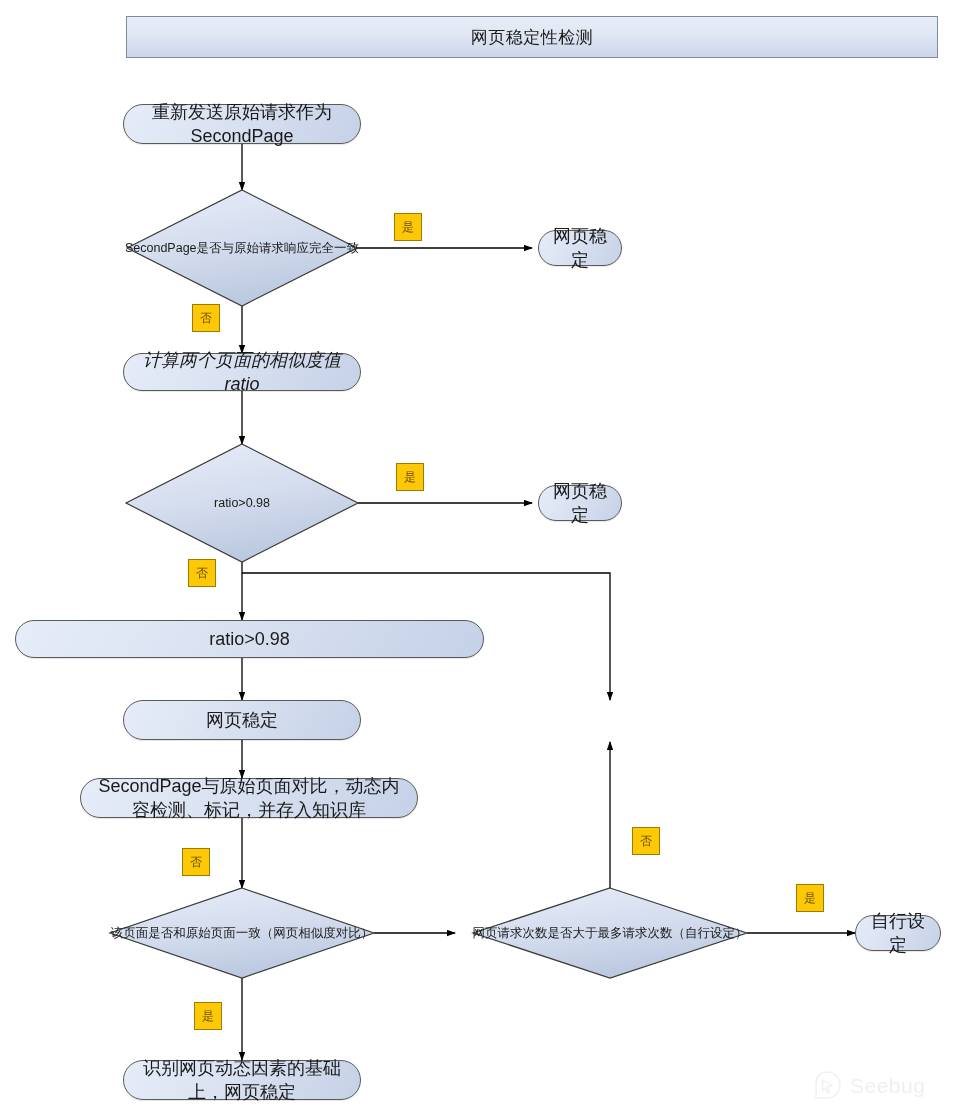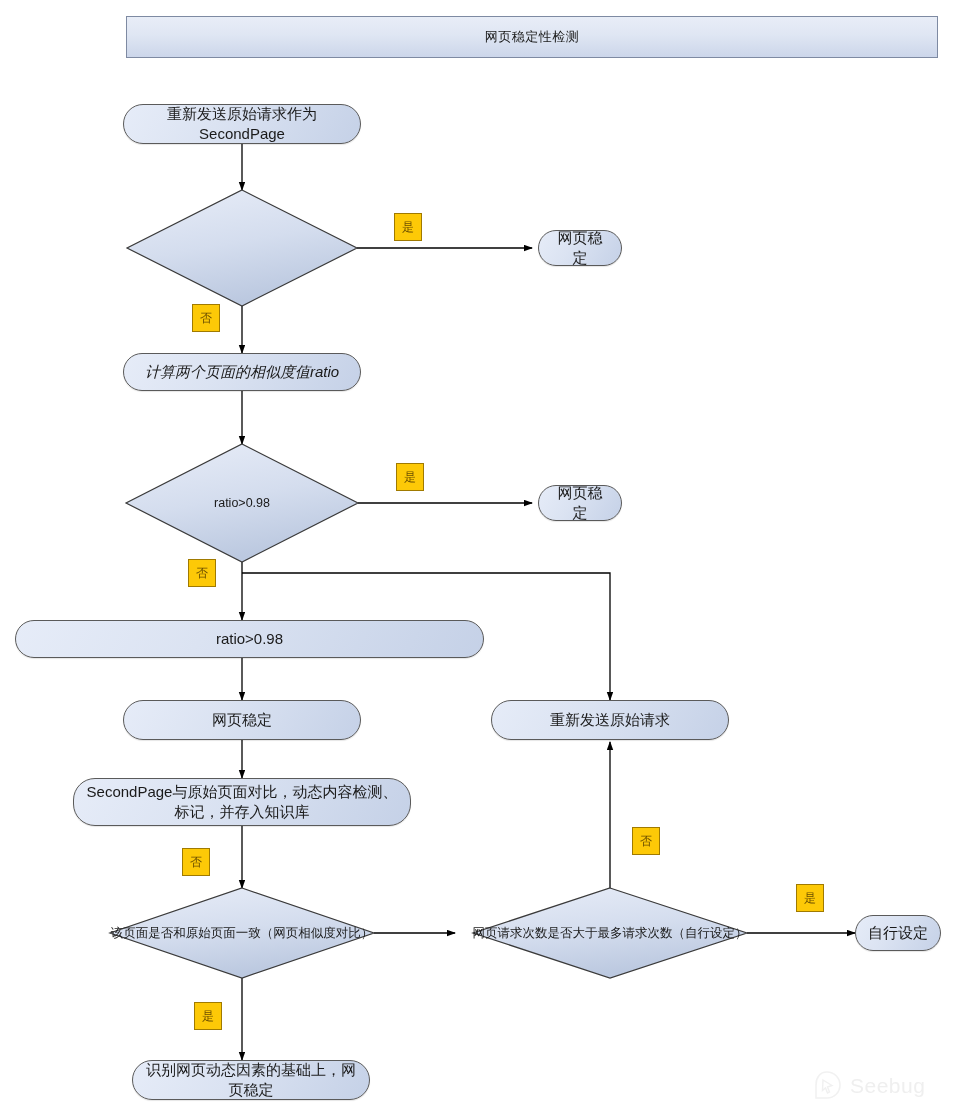--- a/index.html
+++ b/index.html
@@ -34,34 +34,34 @@
     width: 812px;
     height: 42px;
     border: 1px solid #7e8aa2;
     background: linear-gradient(to bottom, #e8edf7 0%, #dfe6f3 45%, #ccd6ea 100%);
     box-sizing: border-box;
     display: flex;
     align-items: center;
     justify-content: center;
   }
   .title-bar-text {
-    font-size: 13px;
+    font-size: 17px;
     color: #1a1a1a;
     letter-spacing: 0.5px;
   }
   
   .node {
     position: absolute;
     box-sizing: border-box;
     display: flex;
     align-items: center;
     justify-content: center;
     text-align: center;
     color: #1a1a1a;
-    font-size: 15px;
+    font-size: 18px;
     line-height: 1.35;
   }
   .node.terminal {
     border: 1px solid #5a5a5a;
     border-radius: 22px;
     background: linear-gradient(120deg, #e6ecf8 0%, #dbe3f2 40%, #c5d1e7 100%);
     box-shadow: 0 1px 1px rgba(0,0,0,0.10);
     padding: 0 12px;
   }
   .node.terminal .nlabel {
@@ -193,36 +193,36 @@
   </div>
 
   <div class="node terminal" style="left:15px; top:620px; width:469px; height:38px;">
     <span class="nlabel">ratio&gt;0.98</span>
   </div>
 
   <div class="node terminal" style="left:123px; top:700px; width:238px; height:40px;">
     <span class="nlabel">网页稳定</span>
   </div>
 
-  <div class="node terminal" style="left:73px; top:778px; width:338px; height:48px;">
+  <div class="node terminal" style="left:80px; top:778px; width:338px; height:40px;">
     <span class="nlabel">SecondPage与原始页面对比，动态内容检测、标记，并存入知识库</span>
   </div>
 
-  <div class="node terminal" style="left:491px; top:700px; width:238px; height:40px;">
-    <span class="nlabel">重新发送原始请求</span>
-  </div>
 
   <div class="node terminal" style="left:855px; top:915px; width:86px; height:36px;">
     <span class="nlabel">自行设定</span>
   </div>
 
-  <div class="node terminal" style="left:132px; top:1060px; width:238px; height:40px;">
+  <div class="node terminal" style="left:123px; top:1060px; width:238px; height:40px;">
     <span class="nlabel">识别网页动态因素的基础上，网页稳定</span>
   </div>
 
+  <div class="diamond" style="left:127px; top:190px; width:230px; height:116px;">
+    <span class="dlabel">SecondPage是否与原始请求响应完全一致</span>
+  </div>
 
   <div class="diamond" style="left:126px; top:444px; width:232px; height:118px;">
     <span class="dlabel">ratio&gt;0.98</span>
   </div>
 
   <div class="diamond" style="left:110px; top:888px; width:264px; height:90px;">
     <span class="dlabel">该页面是否和原始页面一致（网页相似度对比）</span>
   </div>
 
   <div class="diamond" style="left:473px; top:888px; width:274px; height:90px;">

